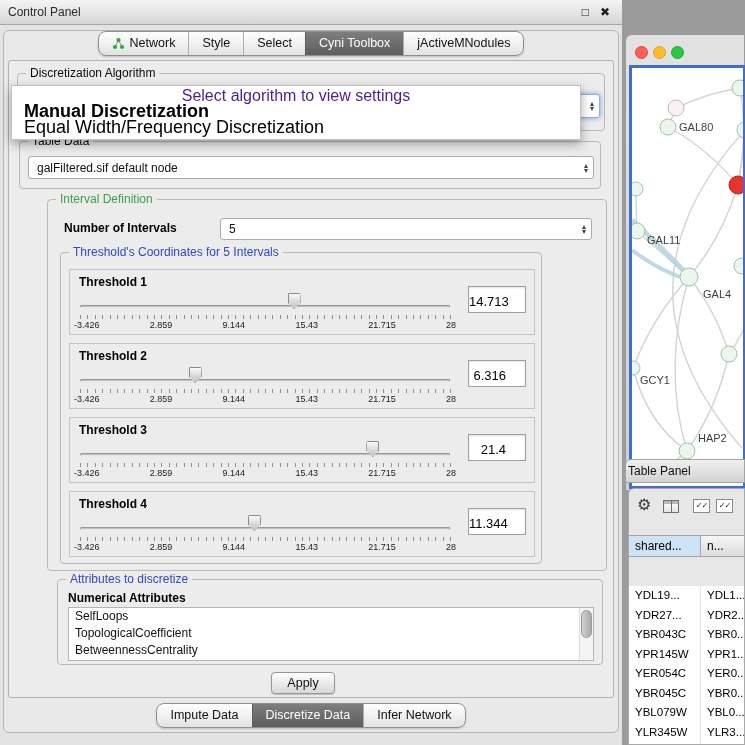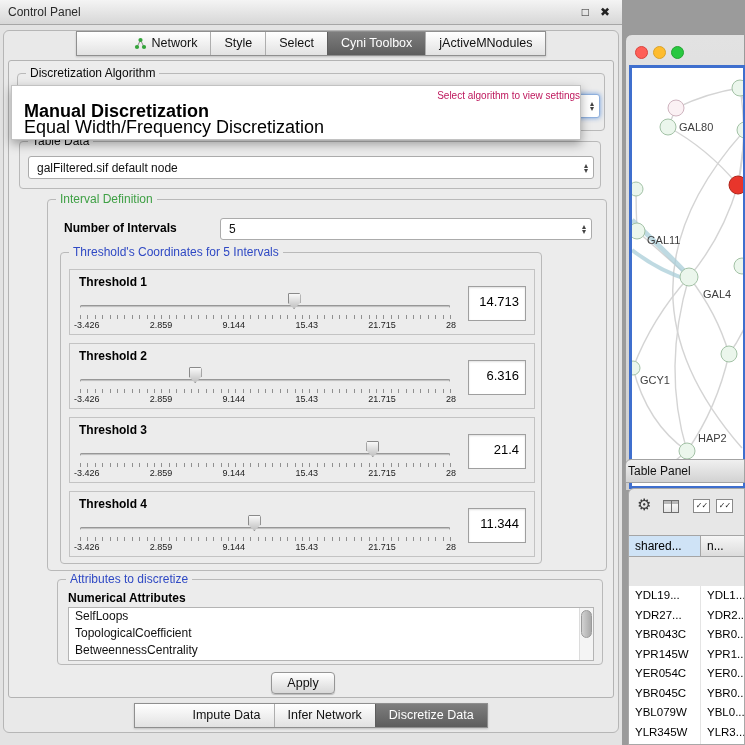--- a/index.html
+++ b/index.html
@@ -9,57 +9,57 @@
   
   #left{position:absolute;left:0;top:0;width:622px;height:745px;background:#e3e3e3;}
   #titlebar{position:absolute;left:0;top:0;width:622px;height:25px;background:linear-gradient(#f4f4f4,#d7d7d7);border-bottom:1px solid #a6a6a6;}
   #titlebar .t{position:absolute;left:8px;top:0;line-height:24px;font-size:12px;color:#2a2a2a;}
   #titlebar .ic{position:absolute;top:0;line-height:24px;font-size:12px;color:#222;}
   #ic-float{right:33px;}
   #ic-close{right:12px;font-weight:bold;font-size:13px;}
   #outer{position:absolute;left:3px;top:30px;width:616px;height:703px;border:1px solid #b6b6b6;border-radius:6px;background:#e9e9e9;}
   #tabs-top{position:absolute;left:0;top:31px;width:622px;display:flex;justify-content:center;z-index:5;}
   #tabs-bottom{position:absolute;left:0;top:703px;width:622px;display:flex;justify-content:center;z-index:5;}
-  .segbar{display:inline-flex;border:1px solid #8f8f8f;border-radius:0;overflow:hidden;background:linear-gradient(#ffffff,#e2e2e2);box-shadow:0 1px 2px rgba(0,0,0,.18);padding-left:44px;}
+  .segbar{display:inline-flex;border:1px solid #8f8f8f;border-radius:8px;overflow:hidden;background:linear-gradient(#ffffff,#e2e2e2);box-shadow:0 1px 2px rgba(0,0,0,.18);}
   .seg{padding:0 13px;height:23px;line-height:21px;font-size:12.5px;color:#111;border-left:1px solid #aeaeae;display:flex;align-items:center;gap:5px;}
   .seg:first-child{border-left:none;}
   .seg.selected{background:linear-gradient(#7e7e7e,#5d5d5d);color:#fff;border-left-color:#5d5d5d;}
   #main{position:absolute;left:8px;top:60px;width:606px;height:638px;border:1px solid #b3b3b3;border-radius:3px;background:#ececec;}
 
   .group{position:absolute;border:1px solid #b9b9b9;border-radius:4px;}
   .gtitle{position:absolute;top:-8px;left:8px;background:#ececec;padding:0 4px;font-size:12px;line-height:15px;color:#0a0a0a;white-space:nowrap;}
   .gtitle.green{color:var(--accent-green);}
   .gtitle.blue{color:var(--accent-blue);}
 
   .combo{position:absolute;background:#fff;border:1px solid #ababab;border-radius:3px;font-size:12px;color:#111;display:flex;align-items:center;padding-left:8px;}
   .combo .spin{position:absolute;right:5px;top:50%;transform:translateY(-50%);display:flex;flex-direction:column;align-items:center;line-height:5px;font-size:8px;color:#444;}
   #algo-combo{left:8px;top:20px;width:574px;height:24px;border-color:#8fb0dd;box-shadow:0 0 5px rgba(96,148,220,.9);}
 
   #algo-group{left:8px;top:12px;width:588px;height:58px;}
   #algo-popup{position:absolute;left:2px;top:24px;width:570px;background:#fff;border:1px solid #c2c2c2;box-shadow:0 4px 10px rgba(0,0,0,.35);z-index:40;padding:2px 0 4px;}
-  #algo-popup .ph{text-align:right;color:#be185d;font-size:10px;line-height:15px;}
+  #algo-popup .ph{text-align:center;color:#4c1d95;font-size:16px;line-height:15px;}
   #algo-popup .opt{font-size:18px;line-height:16px;padding-left:12px;color:#000;white-space:nowrap;}
   #algo-popup .opt.b{font-weight:bold;}
 
   #tabledata-group{left:10px;top:80px;width:582px;height:48px;}
   #tabledata-combo{left:8px;top:14px;width:566px;height:23px;}
 
   #interval-group{left:38px;top:138px;width:560px;height:372px;}
   #num-label{position:absolute;left:16px;top:21px;font-size:12px;font-weight:bold;color:#000;}
   #num-combo{left:172px;top:18px;width:372px;height:22px;}
   #thr-group{left:12px;top:52px;width:482px;height:312px;}
   .tpanel{position:absolute;left:8px;width:466px;height:66px;border:1px solid #c3c3c3;background:#ececec;}
   .tlabel{position:absolute;left:9px;top:5px;font-size:12px;font-weight:bold;color:#000;}
   .slider{position:absolute;left:10px;top:22px;width:370px;height:20px;}
   .track{position:absolute;left:0;right:0;top:13px;height:3px;background:#c2c2c2;border:1px solid #979797;border-bottom-color:#e8e8e8;border-radius:2px;}
   .thumb{position:absolute;top:1px;width:13px;height:16px;background:linear-gradient(#fdfdfd,#bdbdbd);clip-path:polygon(8% 0,92% 0,100% 12%,100% 60%,50% 100%,0 60%,0 12%);box-shadow:inset 0 0 0 1px #8a8a8a;}
   .ticks{position:absolute;left:10px;top:45px;width:371px;height:4px;background:repeating-linear-gradient(90deg,#8f8f8f 0,#8f8f8f 1px,transparent 1px,transparent 7.4px);}
   .scale{position:absolute;left:4px;top:50px;width:382px;height:12px;display:flex;justify-content:space-between;}
   .scale-label{font-size:9px;color:#1a1a1a;}
-  .vbox{position:absolute;right:8px;top:16px;width:58px;height:35px;background:#fff;border:1px solid #9f9f9f;font-size:13px;color:#000;text-align:right;line-height:29px;padding-right:6px;box-shadow:inset 0 1px 2px rgba(0,0,0,.12);}
+  .vbox{position:absolute;right:8px;top:16px;width:58px;height:27px;background:#fff;border:1px solid #9f9f9f;font-size:13px;color:#000;text-align:right;line-height:29px;padding-right:19px;box-shadow:inset 0 1px 2px rgba(0,0,0,.12);}
 
   #attr-group{left:48px;top:518px;width:546px;height:86px;}
   #attr-label{position:absolute;left:10px;top:11px;font-size:12px;font-weight:bold;color:#000;}
   #attr-list{position:absolute;left:10px;top:27px;width:526px;height:54px;background:#fff;border:1px solid #b4b4b4;overflow:hidden;}
   .list-item{font-size:12px;line-height:17px;padding-left:6px;color:#111;white-space:nowrap;}
   #attr-scroll{position:absolute;right:0;top:0;width:14px;height:100%;background:#f4f4f4;border-left:1px solid #dcdcdc;}
   #attr-thumb{position:absolute;left:1px;right:1px;top:2px;height:28px;border-radius:6px;background:linear-gradient(90deg,#d2d2d2,#a9a9a9);border:1px solid #9a9a9a;}
 
   #apply{position:absolute;left:262px;top:611px;width:64px;height:22px;border:1px solid #969696;border-radius:4px;background:linear-gradient(#ffffff,#d8d8d8);font-size:12.5px;text-align:center;line-height:20px;color:#111;box-shadow:0 1px 1px rgba(0,0,0,.2);}
 
@@ -263,25 +263,25 @@
     </div>
 
     <div id="apply">Apply</div>
   </div>
 
   <div id="tabs-bottom">
     <div class="segbar">
       <div class="seg">
           <span>Impute Data</span>
         </div>
-      <div class="seg">
-          <span>Infer Network</span>
-        </div>
       <div class="seg selected">
           <span>Discretize Data</span>
+        </div>
+      <div class="seg">
+          <span>Infer Network</span>
         </div>
     </div>
   </div>
 </div>
 
 <div id="net-win">
   <div class="light" id="light-r"></div>
   <div class="light" id="light-y"></div>
   <div class="light" id="light-g"></div>
   <div id="net-canvas">

